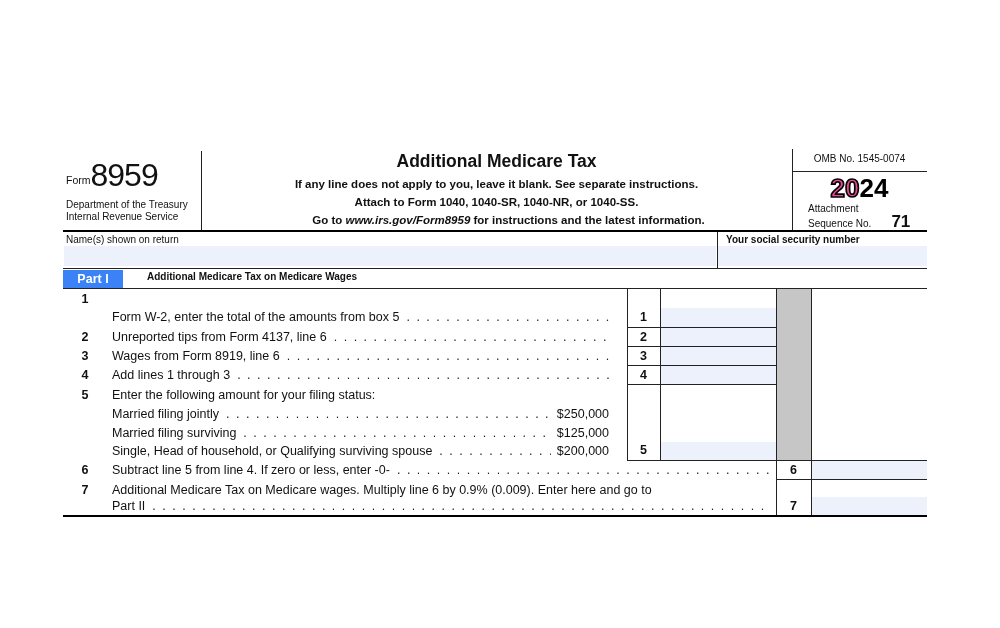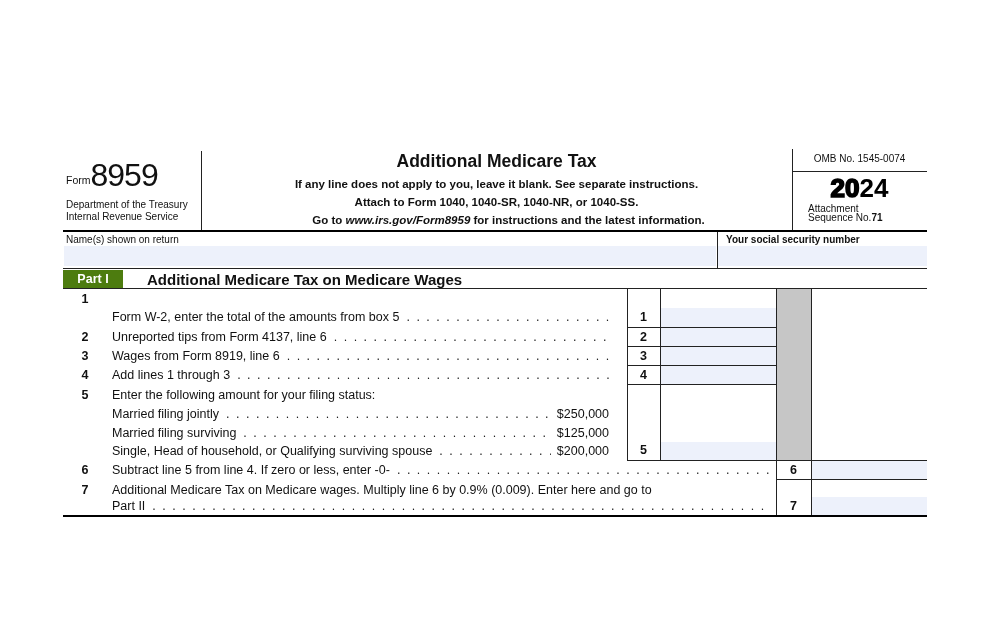--- a/index.html
+++ b/index.html
@@ -21,26 +21,26 @@
   .dots {
     flex:1; overflow:hidden; white-space:nowrap; letter-spacing:6.5px;
     padding-left:7px; font-size:12.5px; color:#222;
   }
   .amount { white-space:nowrap; }
   .field { position:absolute; background:#edf1fb; }
   .numbox { position:absolute; text-align:center; font-weight:bold; font-size:12.5px; }
   .itemno { position:absolute; width:30px; text-align:center; font-weight:bold; font-size:12.5px; line-height:19px; }
   .gray-col { position:absolute; background:#c6c6c6; }
   .part-badge {
-    position:absolute; background:#4d7c0f; color:#fff; font-weight:bold;
+    position:absolute; background:#3b82f6; color:#fff; font-weight:bold;
     font-size:12.5px; text-align:center; line-height:18px;
   }
   .hdr-sub { position:absolute; left:201px; width:591px; text-align:center;
     font-size:11.5px; font-weight:bold; line-height:14px; }
-  .yr-outline { color:#000000; -webkit-text-stroke:1.7px #000; }
+  .yr-outline { color:#ec4899; -webkit-text-stroke:1.7px #000; }
   .yr-bold { color:#000; }
 </style>
 </head>
 <body>
 
 <div class="page">
 
   <div class="abs" style="left:66px; top:150px; width:132px; height:42px; display:flex; align-items:flex-end;">
     <span style="font-size:10.5px; padding-bottom:6px;">Form</span>
     <span style="font-size:32px; font-weight:400; letter-spacing:-1px; line-height:34px;">8959</span>
@@ -60,34 +60,34 @@
   <div class="rule" style="left:792px; top:149px; width:1px; height:81px;"></div>
 
   <div class="abs center" style="left:792px; top:153px; width:135px; font-size:10px;">OMB No. 1545-0074</div>
   <div class="rule" style="left:792px; top:171px; width:135px; height:1px;"></div>
   <div class="abs center" style="left:792px; top:173px; width:135px; font-size:26px; font-weight:800; line-height:30px;">
     <span class="yr-outline">20</span><span class="yr-bold">24</span>
   </div>
   <div class="abs small" style="left:808px; top:203px;">Attachment</div>
   <div class="abs" style="left:808px; top:212px; display:flex; align-items:baseline;">
     <span class="small">Sequence No. </span>
-    <span class="b" style="font-size:10px;">71</span>
+    <span class="b" style="font-size:17px;margin-left:20px;">71</span>
   </div>
 
   <div class="rule thick" style="left:63px; top:229.5px; width:864px; height:2px;"></div>
 
   <div class="abs" style="left:66px; top:234px; font-size:10px;">Name(s) shown on return</div>
   <div class="abs b" style="left:726px; top:234px; font-size:10px;">Your social security number</div>
   <div class="field body-t" style="left:64px; top:246px; width:652px; height:20px;"></div>
   <div class="field body-t" style="left:718px; top:246px; width:209px; height:20px;"></div>
   <div class="rule" style="left:717px; top:231.5px; width:1px; height:37px;"></div>
   <div class="rule" style="left:63px; top:267.5px; width:864px; height:1.5px;"></div>
 
   <div class="part-badge" style="left:63px; top:269.5px; width:60px; height:18px;">Part I</div>
-  <div class="abs b" style="left:147px; top:271px; font-size:15px;">Additional Medicare Tax on Medicare Wages</div>
+  <div class="abs b" style="left:147px; top:271px; font-size:10px;">Additional Medicare Tax on Medicare Wages</div>
   <div class="rule" style="left:63px; top:287.5px; width:864px; height:1.5px;"></div>
 
   <div class="gray-col" style="left:777px; top:289px; width:34px; height:171px;"></div>
   <div class="rule" style="left:627px; top:289px; width:1px; height:171px;"></div>
   <div class="rule" style="left:660px; top:289px; width:1px; height:171px;"></div>
   <div class="rule" style="left:776px; top:289px; width:1px; height:227px;"></div>
   <div class="rule" style="left:811px; top:289px; width:1px; height:227px;"></div>
   <div class="rule" style="left:627px; top:327px; width:149px; height:1px;"></div>
   <div class="rule" style="left:627px; top:346px; width:149px; height:1px;"></div>
   <div class="rule" style="left:627px; top:365px; width:149px; height:1px;"></div>

